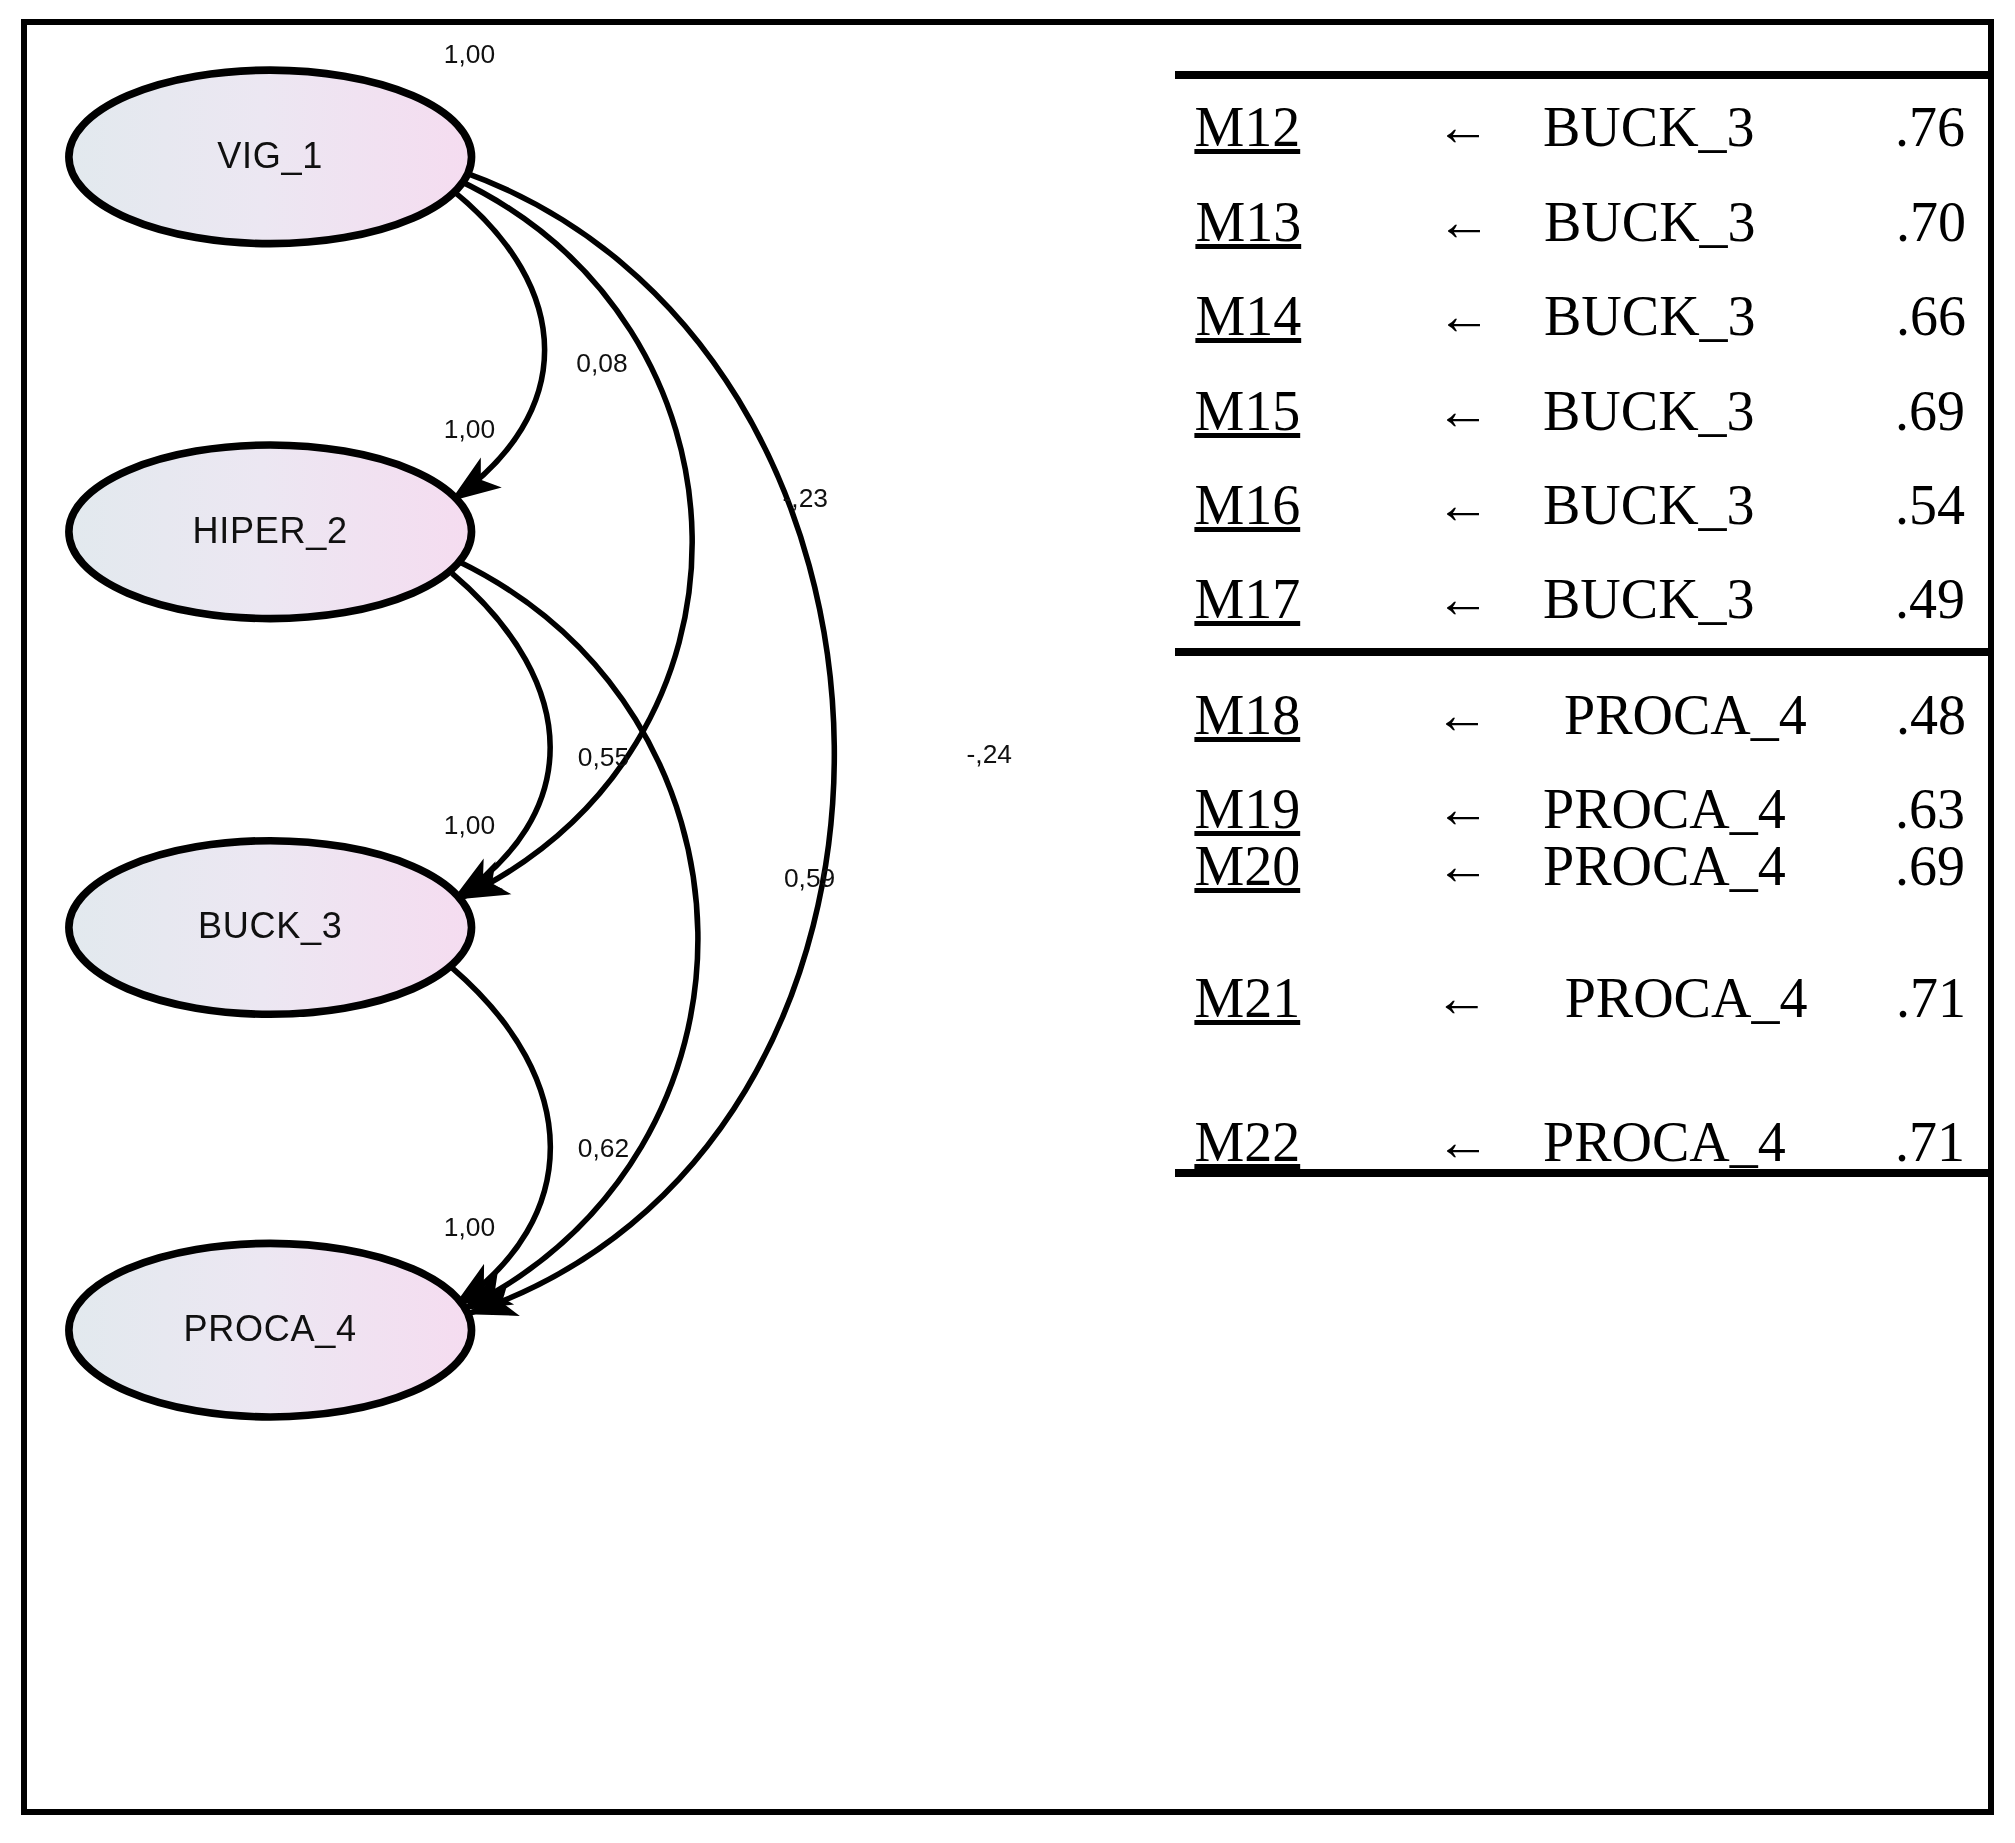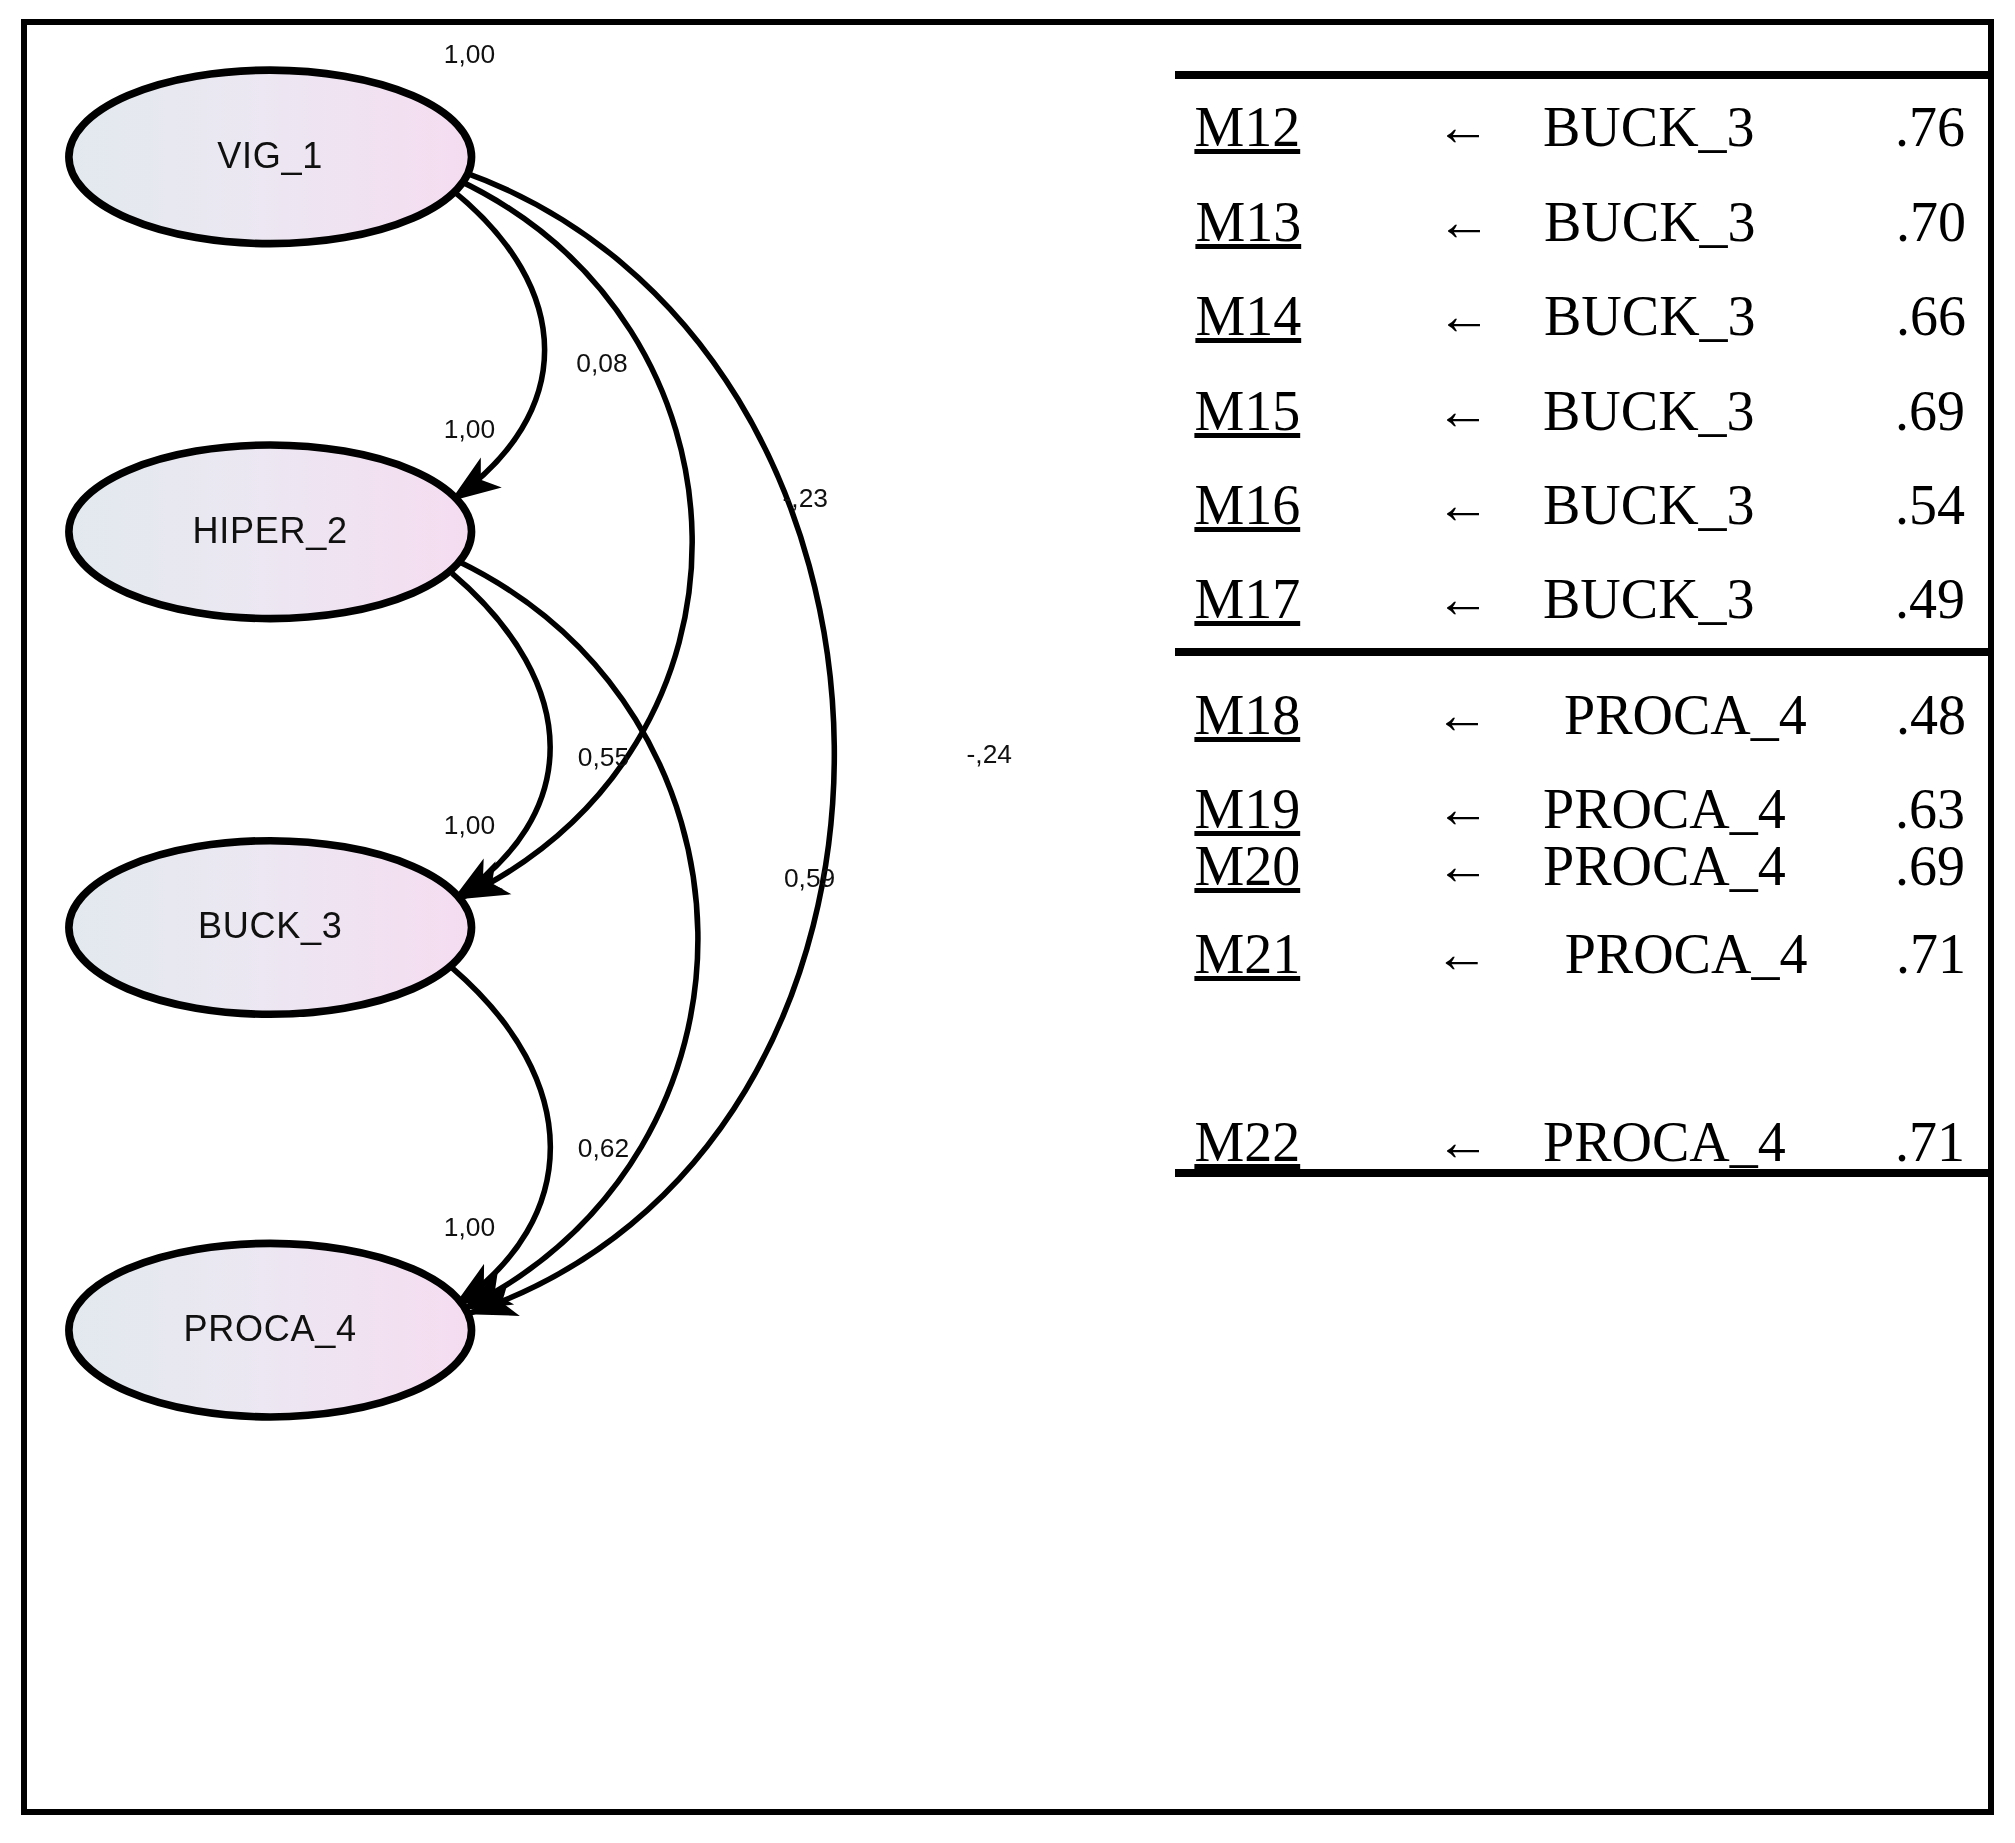--- a/index.html
+++ b/index.html
@@ -197,21 +197,21 @@
       <span class="c-arr">←</span>
       <span class="c-lat">PROCA_4</span>
       <span class="c-val">.63</span>
     </div>
     <div class="trow" style="top:804px;align-items:center;">
       <span class="c-ind">M20</span>
       <span class="c-arr">←</span>
       <span class="c-lat">PROCA_4</span>
       <span class="c-val">.69</span>
     </div>
-    <div class="trow" style="top:892px;gap:33px;">
+    <div class="trow" style="top:936px;gap:33px;">
       <span class="c-ind">M21</span>
       <span class="c-arr">←</span>
       <span class="c-lat">PROCA_4</span>
       <span class="c-val">.71</span>
     </div>
     <div class="trow" style="top:1080px;">
       <span class="c-ind">M22</span>
       <span class="c-arr">←</span>
       <span class="c-lat">PROCA_4</span>
       <span class="c-val">.71</span>

